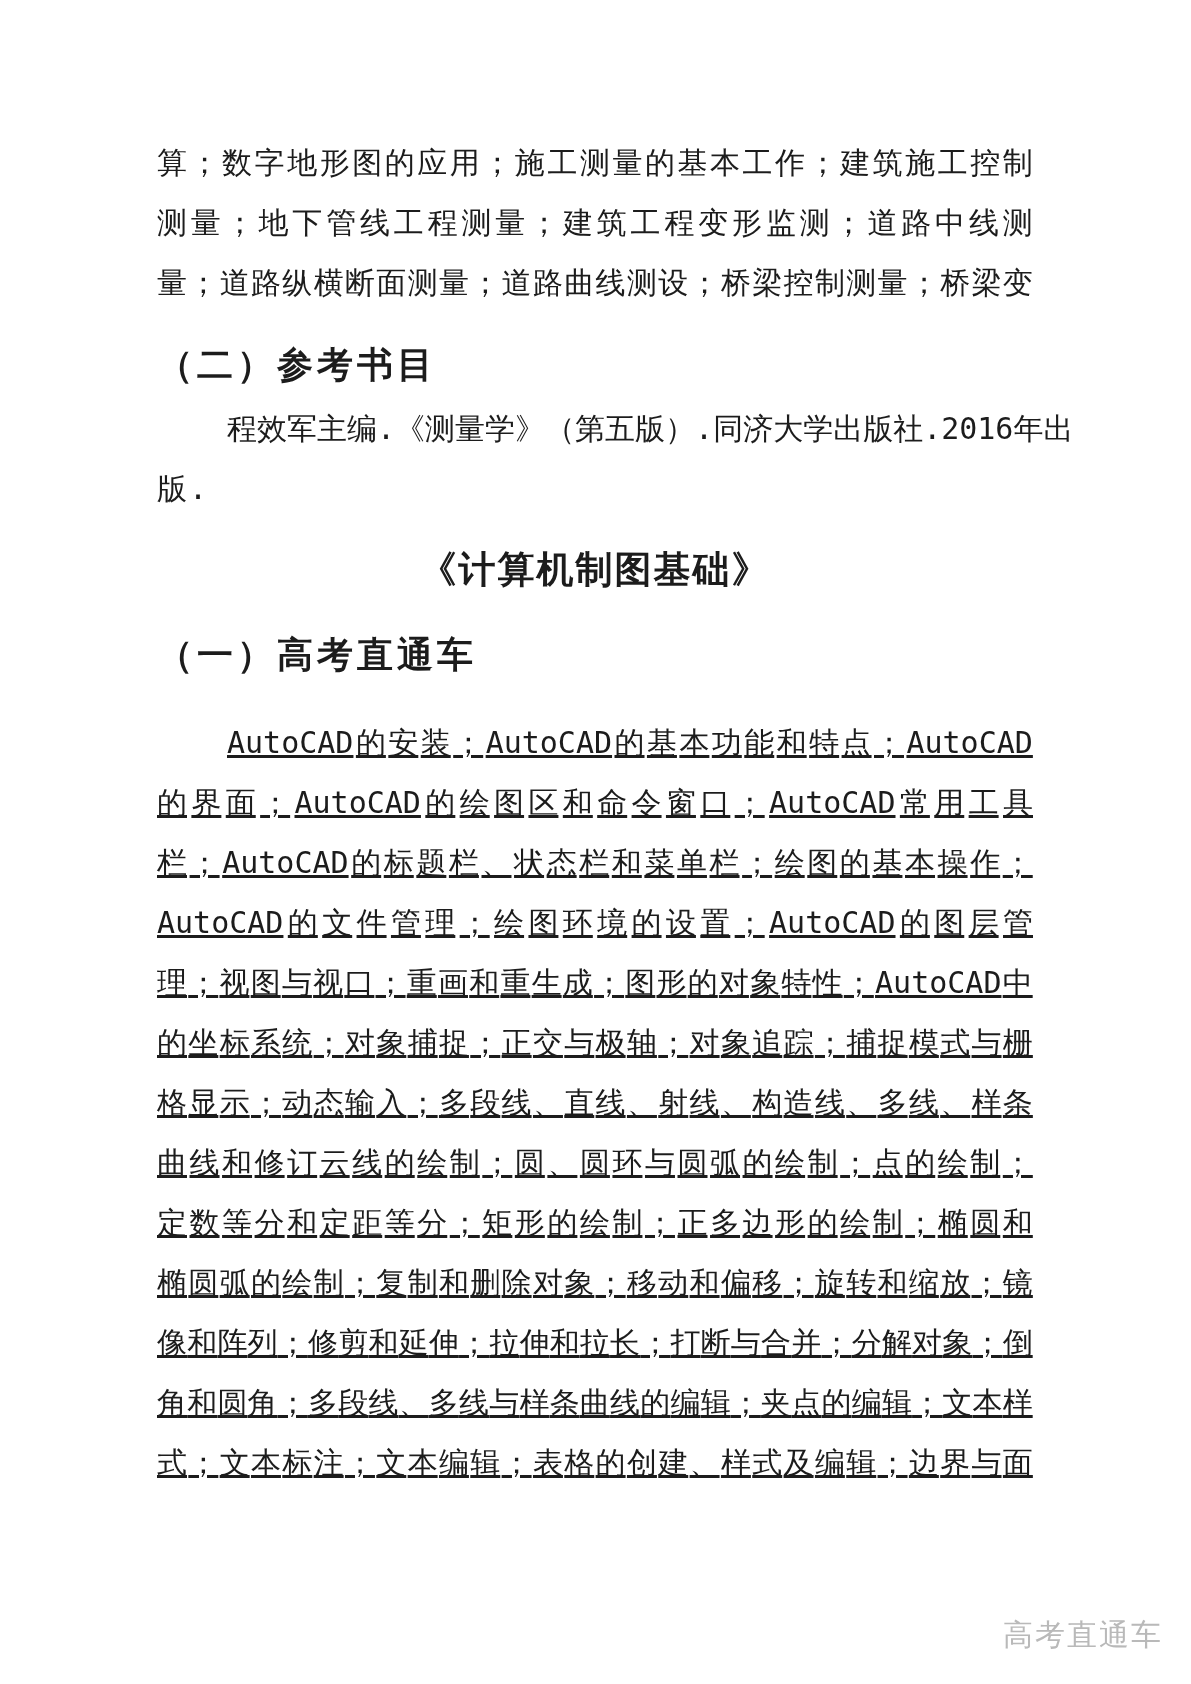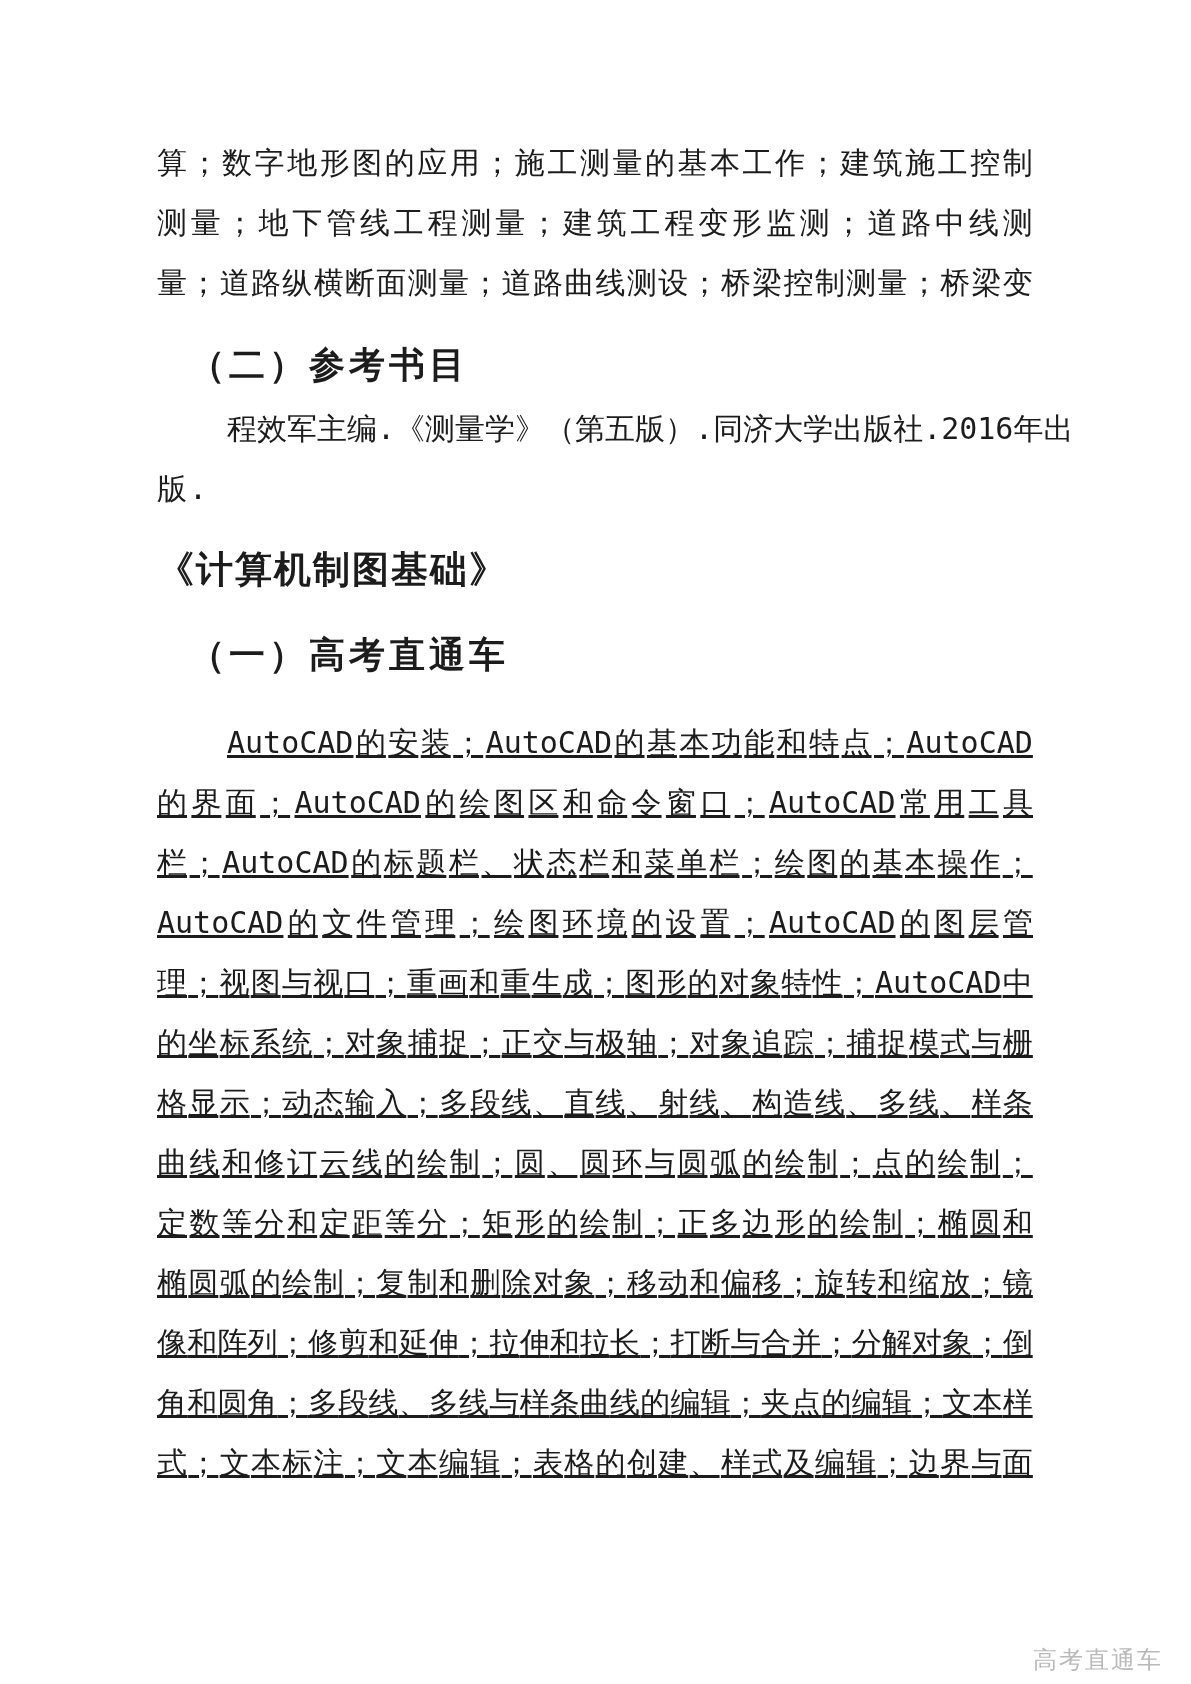--- a/index.html
+++ b/index.html
@@ -37,37 +37,37 @@
   }
   
   .ind { padding-left: 70px; }
 
   .h2 {
     font-weight: bold;
     font-size: 36px;
     line-height: 60px;
     letter-spacing: 4px;
     margin-top: 22px;
-    margin-left: 32px;
   }
   .h2.main { margin-top: 25px; }
   .refpara { margin-top: 4px; }
   .title {
     font-weight: bold;
     font-size: 37px;
     line-height: 60px;
+    text-align: center;
     letter-spacing: 2px;
     margin-top: 21px;
   }
   .autocad-para { margin-top: 28px; text-decoration: underline; }
 
   .watermark {
     position: absolute;
-    right: 28px; bottom: 9px;
-    font-size: 24px;
+    right: 28px; bottom: 34px;
+    font-size: 30px;
     letter-spacing: 2px;
     line-height: 30px;
   }
 </style>
 </head>
 <body style="background: rgb(255, 255, 255); color: rgb(28, 28, 28);">
 
 <div class="page">
   <div class="col">
 

